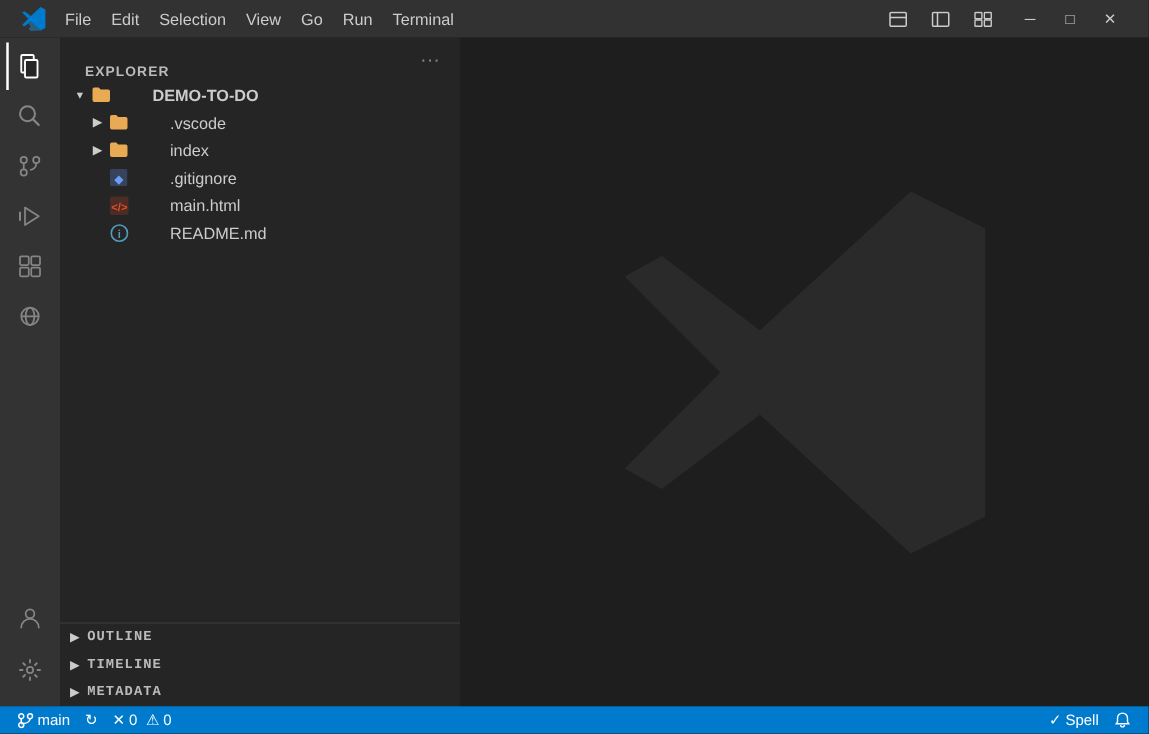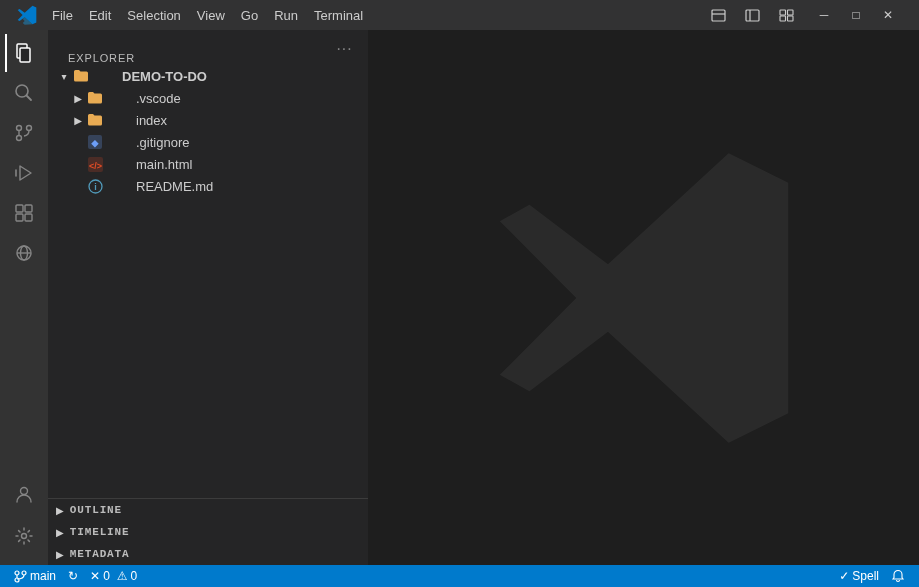--- a/index.html
+++ b/index.html
@@ -116,21 +116,21 @@
     }
     #sidebar-header {
       display: flex;
       align-items: center;
       justify-content: space-between;
       padding: 8px 12px 6px 20px;
       height: 35px;
     }
     #sidebar-header .title {
       font-size: 11px;
-      font-weight: 400;
+      font-weight: 700;
       color: #bbbbbb;
       letter-spacing: 0.08em;
       text-transform: uppercase;
       margin-top: 18px;
     }
     #sidebar-header .more-btn {
       color: #858585;
       cursor: pointer;
       font-size: 16px;
       padding: 2px 4px;

